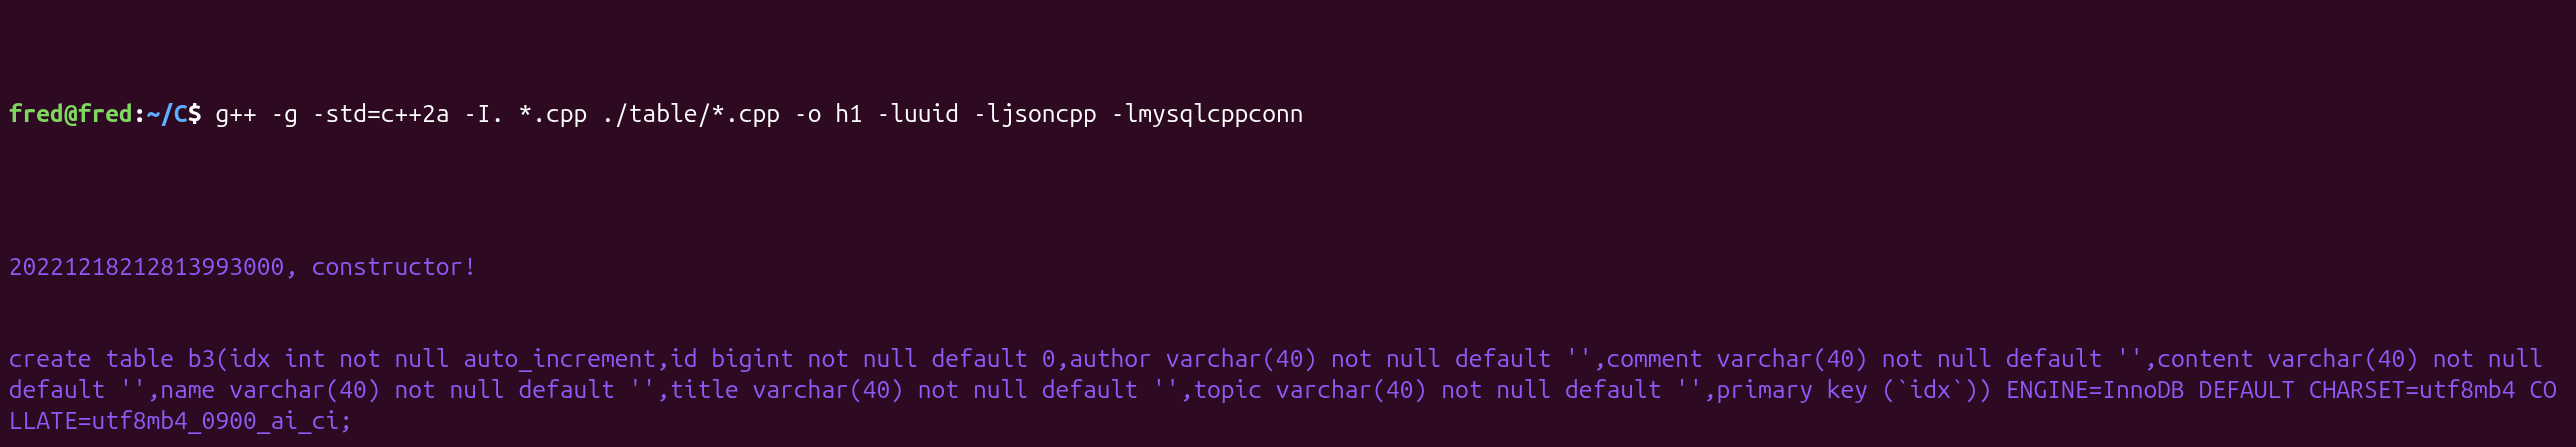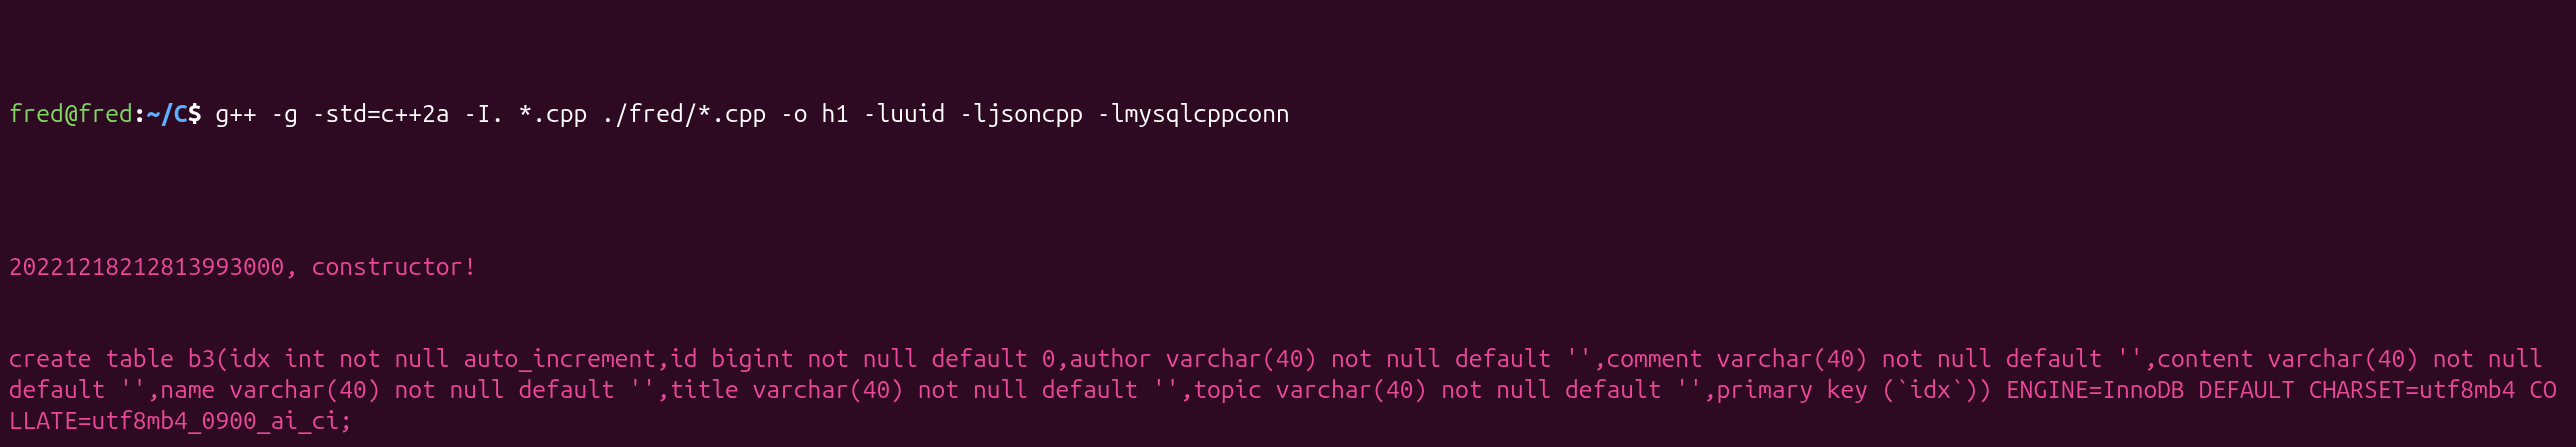--- a/index.html
+++ b/index.html
@@ -15,33 +15,33 @@
     overflow: hidden;
   }
   .terminal {
     padding: 5.3px 8.8px 8.8px 8.8px;
     white-space: pre-wrap;
     word-break: break-all;
   }
   .line {
     display: block;
   }
-  .user   { color: #7fd75f; font-weight: normal; }   
+  .user   { color: #7fd75f; font-weight: bold; }   
   .colon  { color: #ffffff; font-weight: bold; }
   .path   { color: #5fafff; font-weight: bold; }   
   .dollar { color: #ffffff; font-weight: bold; }
   .cmd    { color: #ffffff; }
-  .out    { color: #ec4899; }
+  .out    { color: #8b5cf6; }
 </style>
 </head>
 <body>
 
 <div class="terminal">
 
-  <span class="line"><span class="user">fred@fred</span><span class="colon">:</span><span class="path">~/C</span><span class="dollar">$</span> <span class="cmd">g++ -g -std=c++2a -I. *.cpp ./fred/*.cpp -o h1 -luuid -ljsoncpp -lmysqlcppconn</span></span>
+  <span class="line"><span class="user">fred@fred</span><span class="colon">:</span><span class="path">~/C</span><span class="dollar">$</span> <span class="cmd">g++ -g -std=c++2a -I. *.cpp ./table/*.cpp -o h1 -luuid -ljsoncpp -lmysqlcppconn</span></span>
 
 
   <span class="line out">20221218212813993000, constructor!</span>
   <span class="line out">create table b3(idx int not null auto_increment,id bigint not null default 0,author varchar(40) not null default '',comment varchar(40) not null default '',content varchar(40) not null default '',name varchar(40) not null default '',title varchar(40) not null default '',topic varchar(40) not null default '',primary key (`idx`)) ENGINE=InnoDB DEFAULT CHARSET=utf8mb4 COLLATE=utf8mb4_0900_ai_ci;</span>
   
   
   
 
   
 

